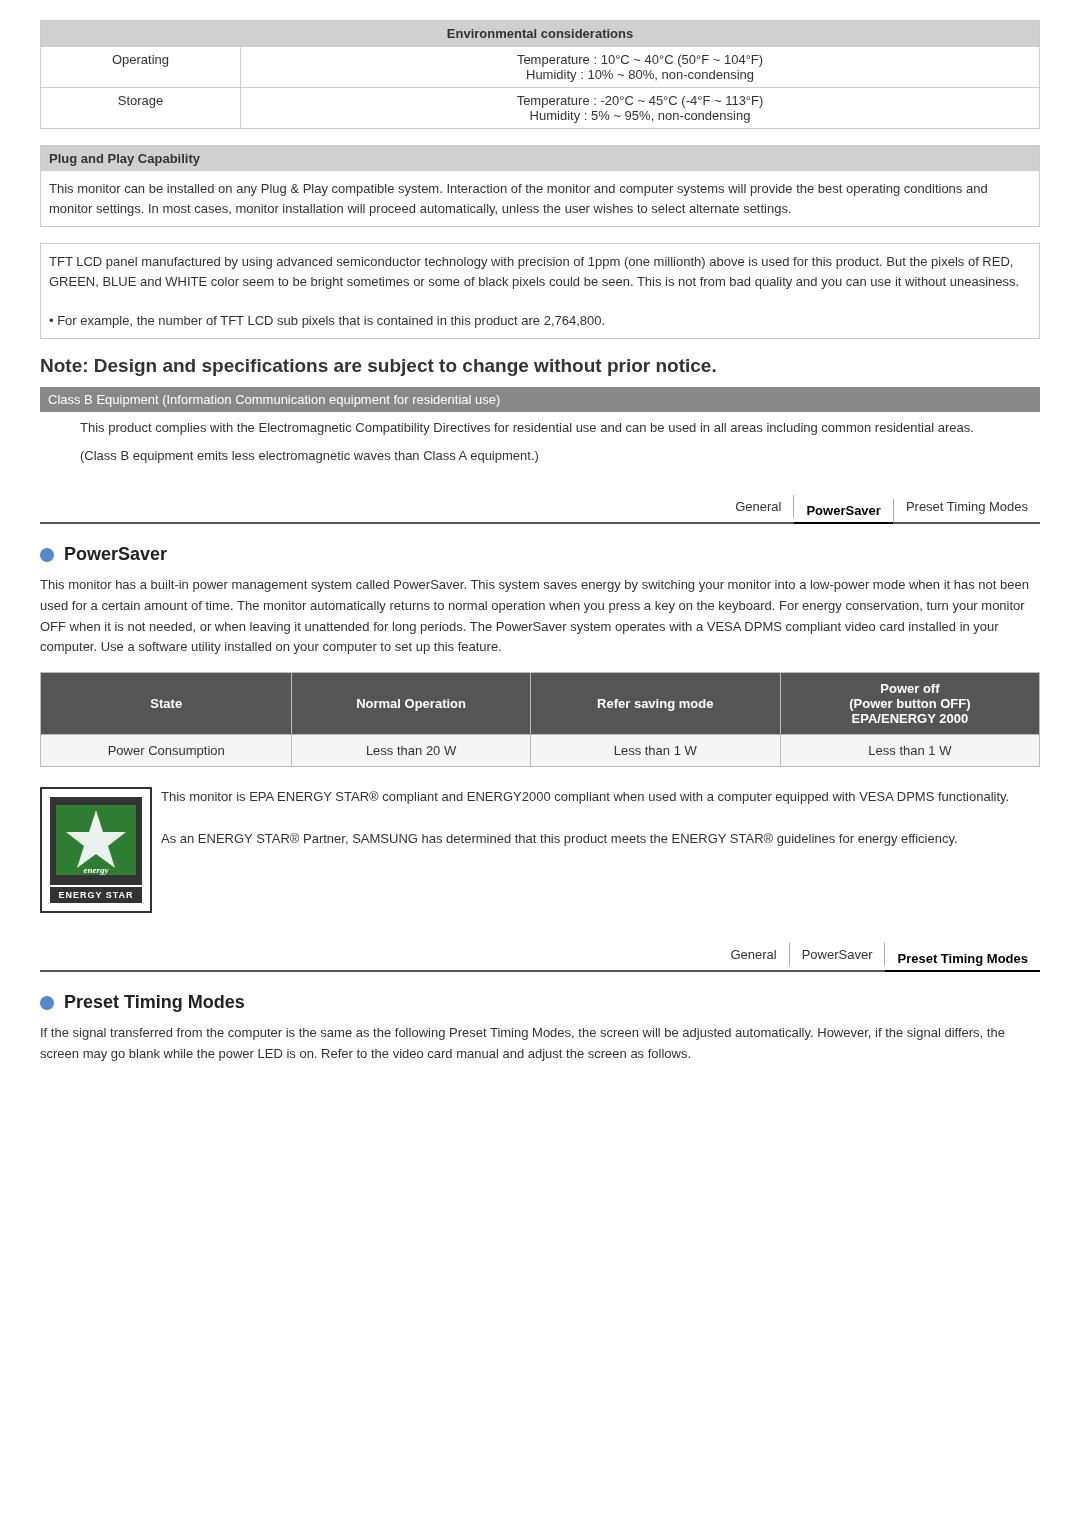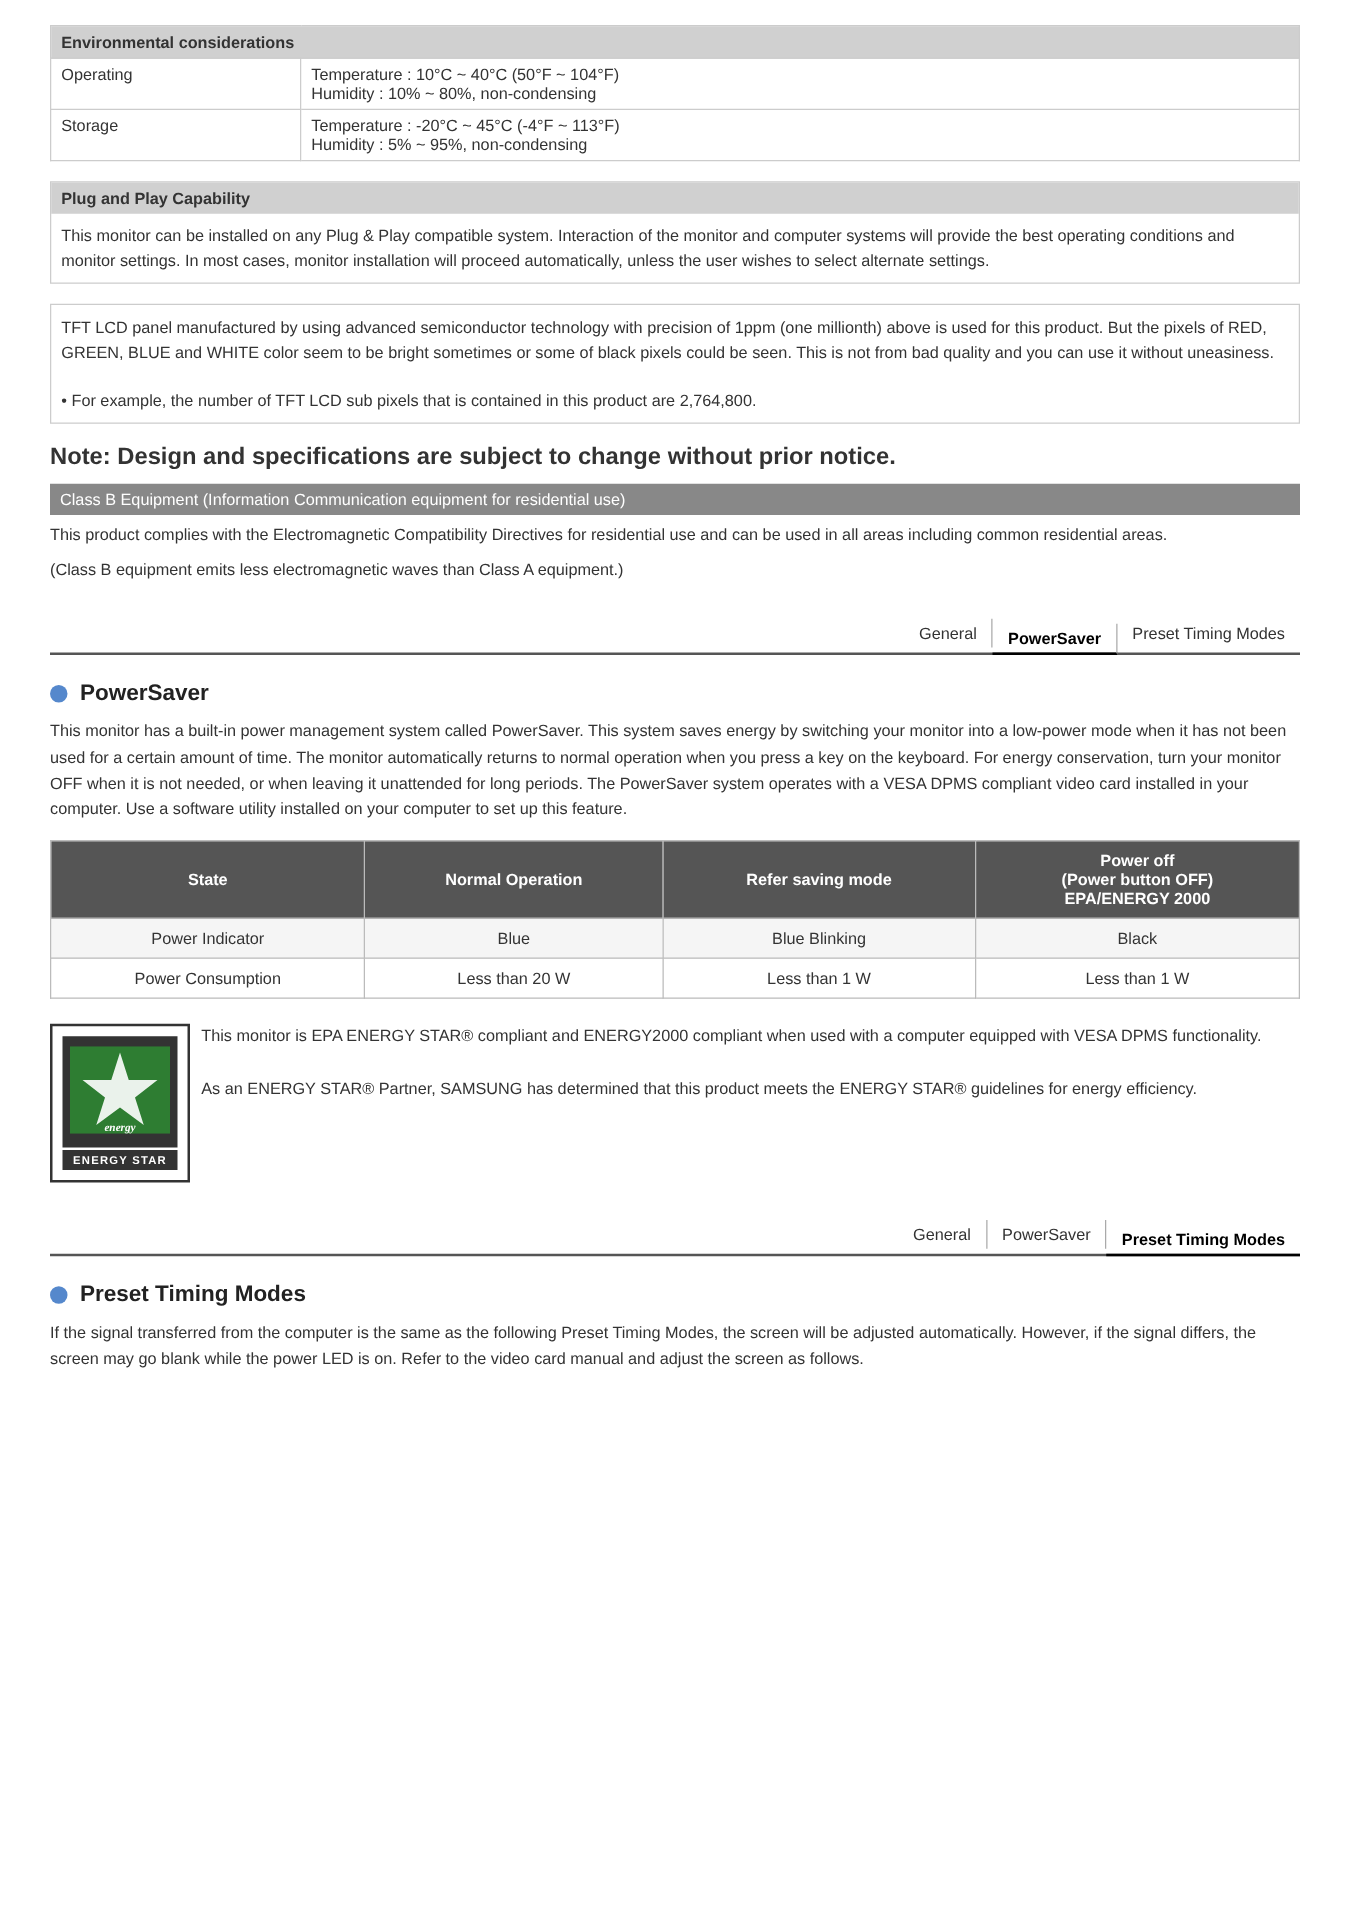--- a/index.html
+++ b/index.html
@@ -11,20 +11,21 @@
       width: 1080px;
       min-height: 1528px;
       padding: 20px 40px;
     }
 
     
     .env-table {
       width: 100%;
       border-collapse: collapse;
       margin-bottom: 16px;
+      text-align: center;
     }
     .env-table .section-header {
       background: #d0d0d0;
       font-weight: bold;
       font-size: 13px;
       padding: 5px 8px;
     }
     .env-table td {
       padding: 5px 8px;
       vertical-align: top;
@@ -64,20 +65,21 @@
       background: #888;
       color: #fff;
       font-size: 13px;
       padding: 5px 8px;
       margin-bottom: 6px;
     }
     .class-b-body {
       font-size: 13px;
       line-height: 1.5;
       margin-bottom: 8px;
+      margin-left: 40px;
     }
 
     
     .nav-tabs {
       display: flex;
       justify-content: flex-end;
       align-items: flex-end;
       border-bottom: 2px solid #555;
       margin: 30px 0 20px 0;
       padding-bottom: 4px;
@@ -259,26 +261,20 @@
     <thead>
       <tr>
         <th>State</th>
         <th>Normal Operation</th>
         <th>Refer saving mode</th>
         <th>Power off<br>(Power button OFF)<br>EPA/ENERGY 2000</th>
       </tr>
     </thead>
     <tbody>
       <tr>
-        <td>Power Indicator</td>
-        <td>Blue</td>
-        <td>Blue Blinking</td>
-        <td>Black</td>
-      </tr>
-      <tr>
         <td>Power Consumption</td>
         <td>Less than 20 W</td>
         <td>Less than 1 W</td>
         <td>Less than 1 W</td>
       </tr>
     </tbody>
   </table>
 
   <div class="energy-star-section">
     <div class="energy-star-logo">

